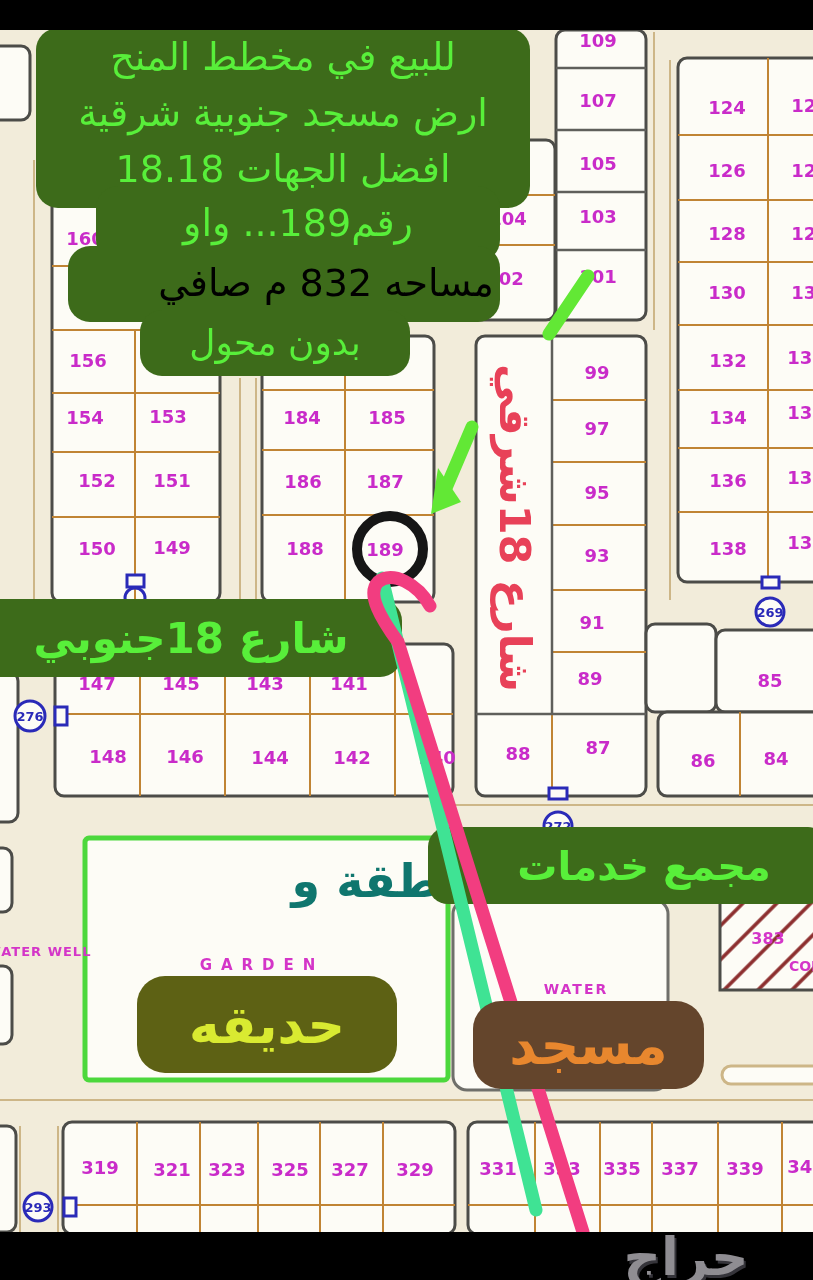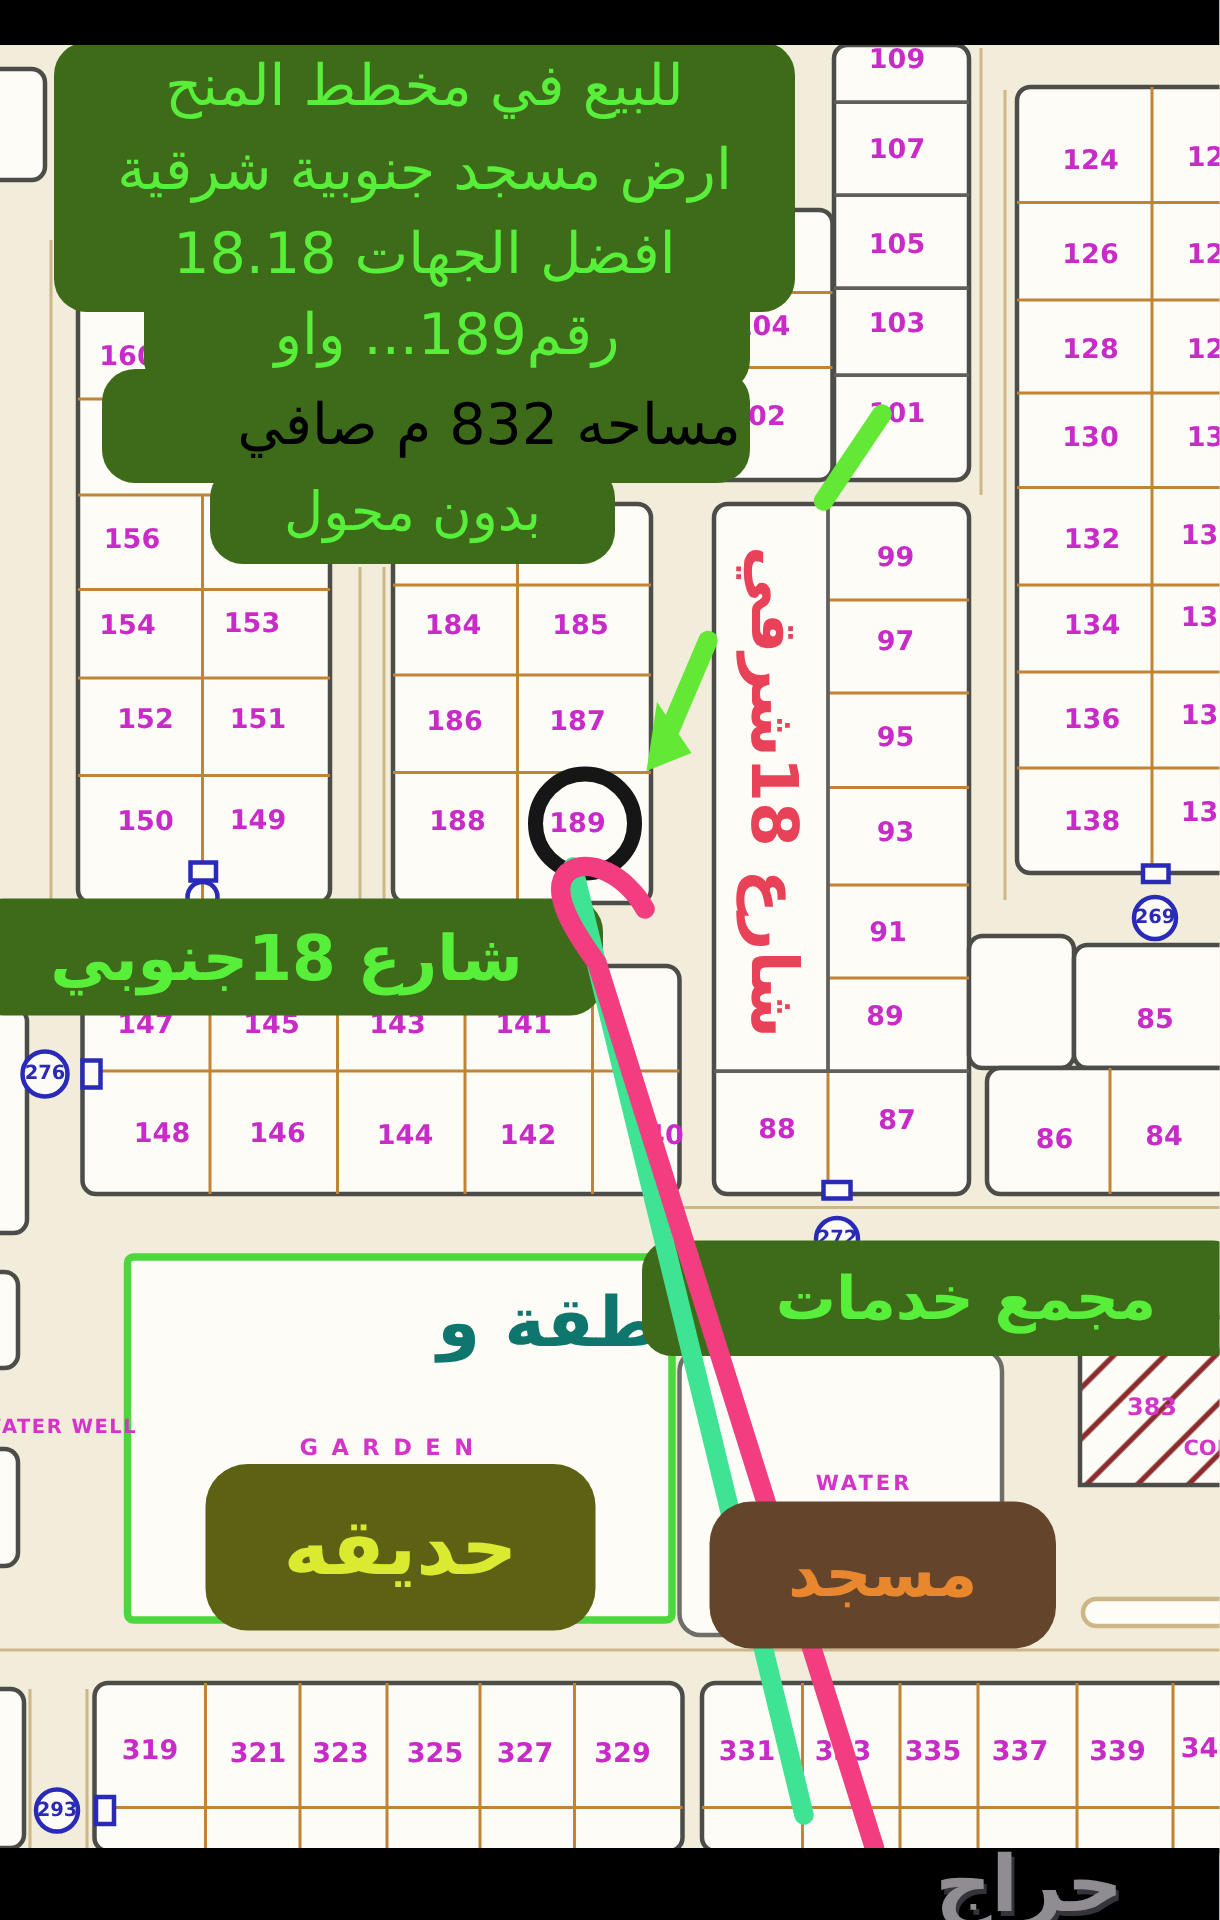--- a/index.html
+++ b/index.html
@@ -241,24 +241,24 @@
 
   <svg id="anno-svg" width="813" height="1280" viewBox="0 0 813 1280">
       <circle cx="390" cy="549" r="33" fill="none" stroke="#161616" stroke-width="10"></circle>
       <path d="M 588 276 L 549 334" fill="none" stroke="#62e835" stroke-width="13" stroke-linecap="round"></path>
       <path d="M 472 427 L 446 488" fill="none" stroke="#62e835" stroke-width="13" stroke-linecap="round"></path>
       <path d="M 382 578 L 536 1210" fill="none" stroke="#3fe394" stroke-width="13" stroke-linecap="round"></path>
       <path d="M 430 606 C 418 584 392 570 378 582 C 366 594 382 620 398 642 L 583 1232" fill="none" stroke="#f23d80" stroke-width="13" stroke-linecap="round"></path>
       <polygon points="431,514 461,502 438,468" fill="#62e835"></polygon>
     </svg>
 
-  <div class="lbl" style="left: 473px; top: 1001px; width: 231px; height: 98px; font-size: 43px; background: rgb(100, 69, 44); color: rgb(232, 135, 46); border-radius: 28px;">
+  <div class="lbl" style="left: 473px; top: 1001px; width: 231px; height: 88px; font-size: 54px; background: rgb(100, 69, 44); color: rgb(232, 135, 46); border-radius: 28px;">
       <span dir="rtl">مسجد</span>
     </div>
-  <div class="lbl" style="left: 137px; top: 976px; width: 260px; height: 111px; font-size: 52px; background: rgb(93, 97, 20); color: rgb(217, 234, 49); border-radius: 28px; justify-content: center;">
+  <div class="lbl" style="left: 137px; top: 976px; width: 260px; height: 97px; font-size: 52px; background: rgb(93, 97, 20); color: rgb(217, 234, 49); border-radius: 28px; justify-content: center;">
       <span dir="rtl">حديقه</span>
     </div>
 
   <div id="topbar" class="bar"></div>
   <div id="bottombar" class="bar"></div>
   <div class="lbl logo" style="left: 686px; top: 1257px; transform: translate(-50%, -50%); font-size: 52px; color: rgb(143, 141, 146);">
       <span>حراج</span>
     </div>
 
 </div>

